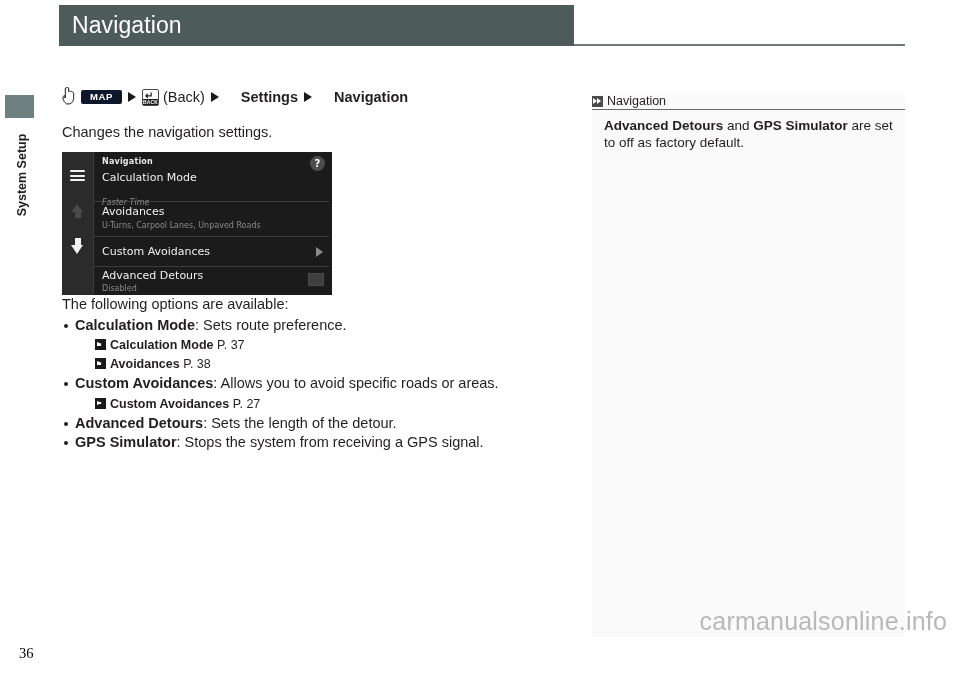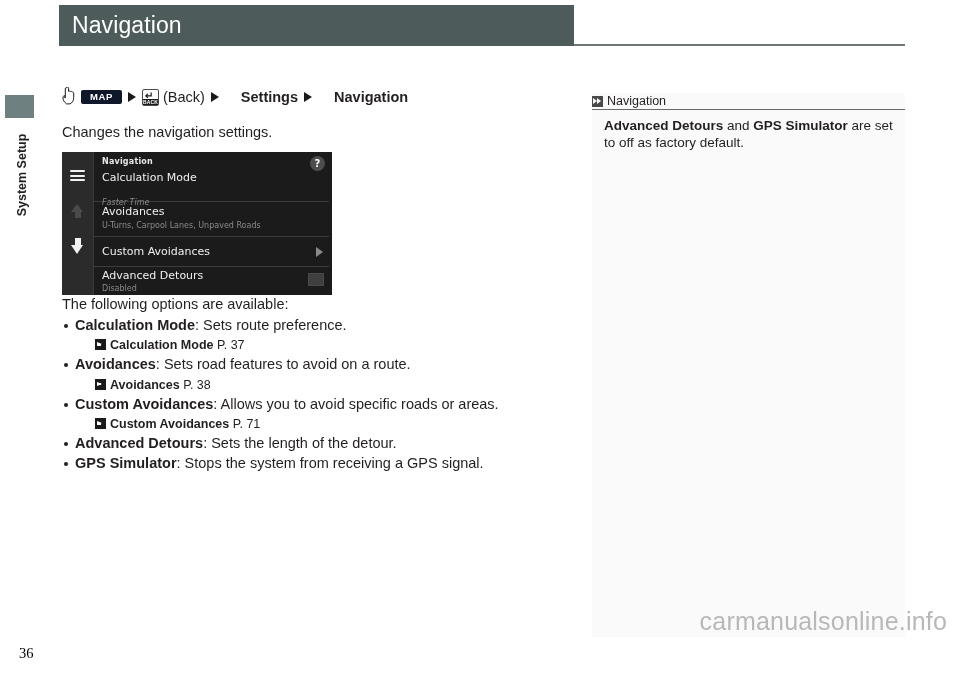--- a/index.html
+++ b/index.html
@@ -514,32 +514,29 @@
   <div class="options">
     <div class="opt-lead">The following options are available:</div>
 
     <div class="opt">
       <b>Calculation Mode</b><span>: Sets route preference.</span>
     </div>
     <div class="ref">
       <span class="ref-icon"></span><span class="ref-name">Calculation Mode</span> <span class="ref-page">P. 37</span>
     </div>
 
-    <div class="opt">
-      <b>Avoidances</b><span>: Sets road features to avoid on a route.</span>
-    </div>
     <div class="ref">
       <span class="ref-icon"></span><span class="ref-name">Avoidances</span> <span class="ref-page">P. 38</span>
     </div>
 
     <div class="opt">
       <b>Custom Avoidances</b><span>: Allows you to avoid specific roads or areas.</span>
     </div>
     <div class="ref">
-      <span class="ref-icon"></span><span class="ref-name">Custom Avoidances</span> <span class="ref-page">P. 71</span>
+      <span class="ref-icon"></span><span class="ref-name">Custom Avoidances</span> <span class="ref-page">P. 27</span>
     </div>
 
     <div class="opt">
       <b>Advanced Detours</b><span>: Sets the length of the detour.</span>
     </div>
 
 
     <div class="opt">
       <b>GPS Simulator</b><span>: Stops the system from receiving a GPS signal.</span>
     </div>

